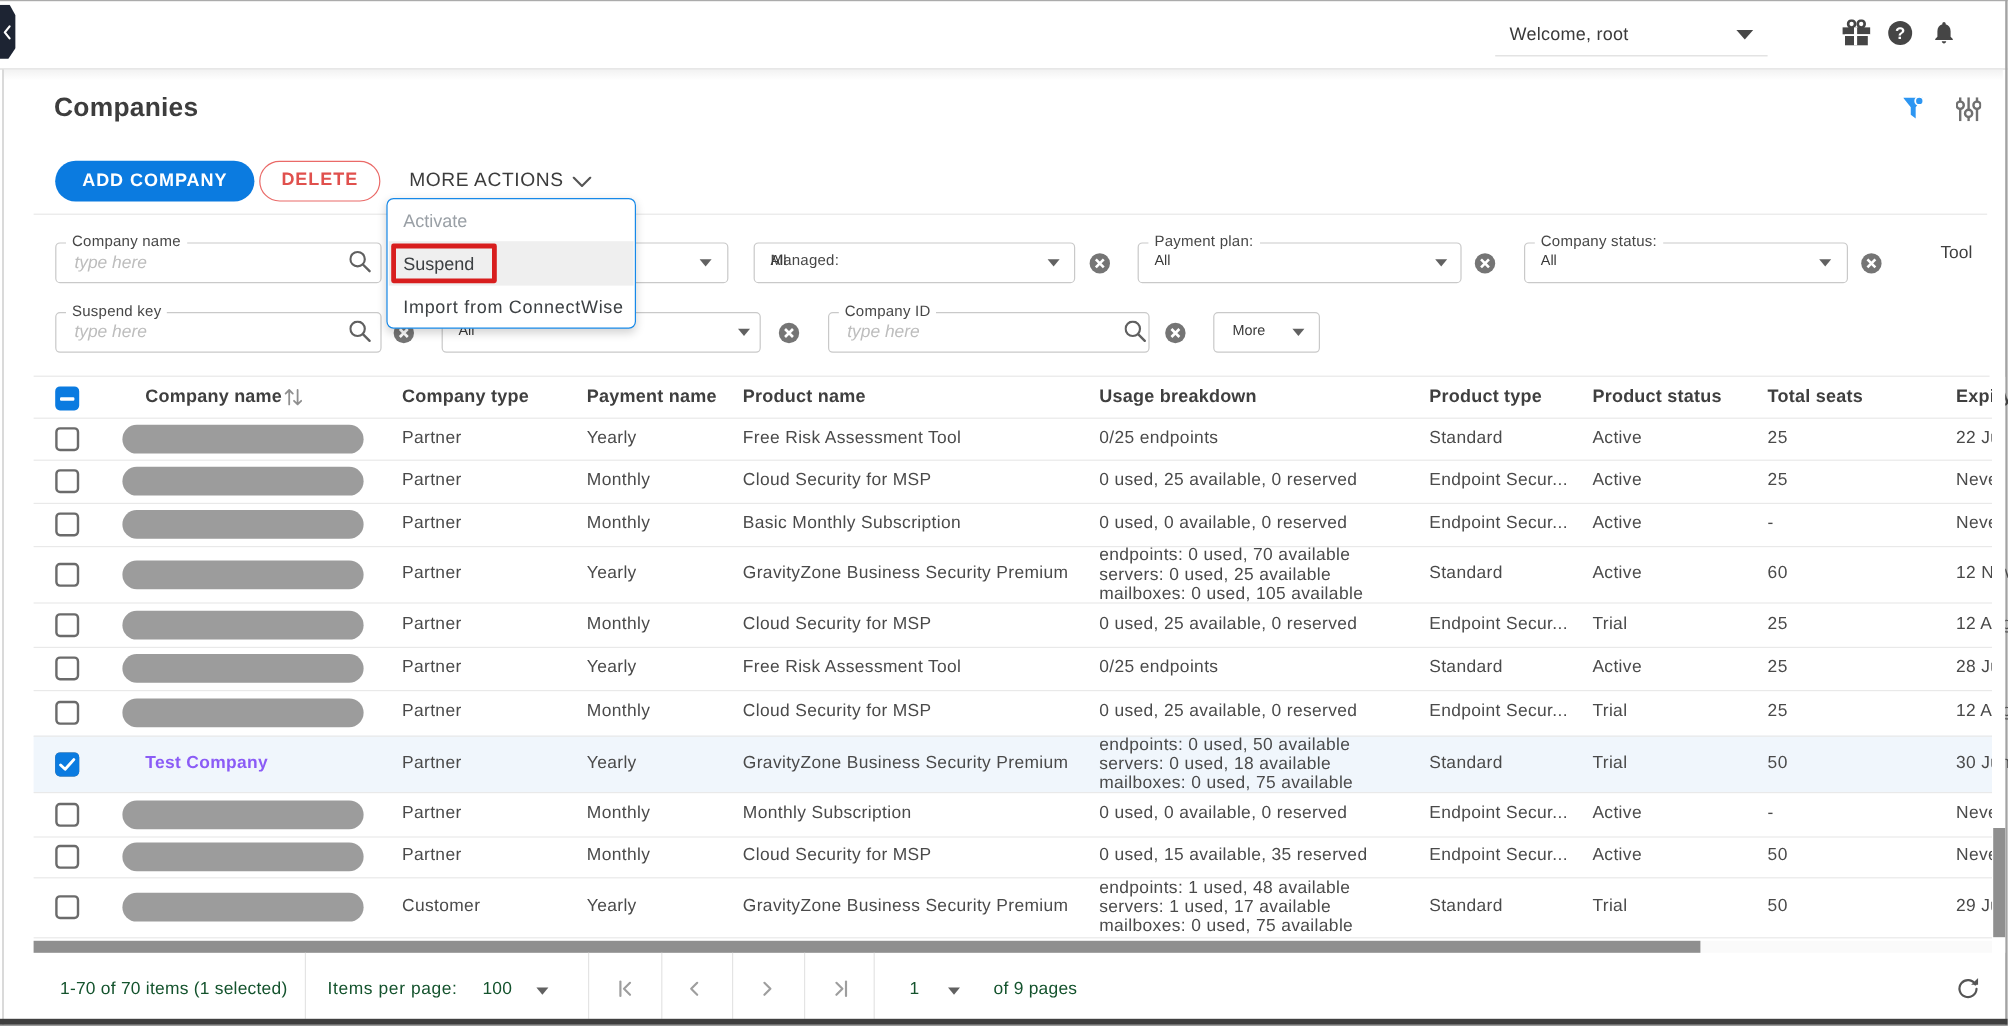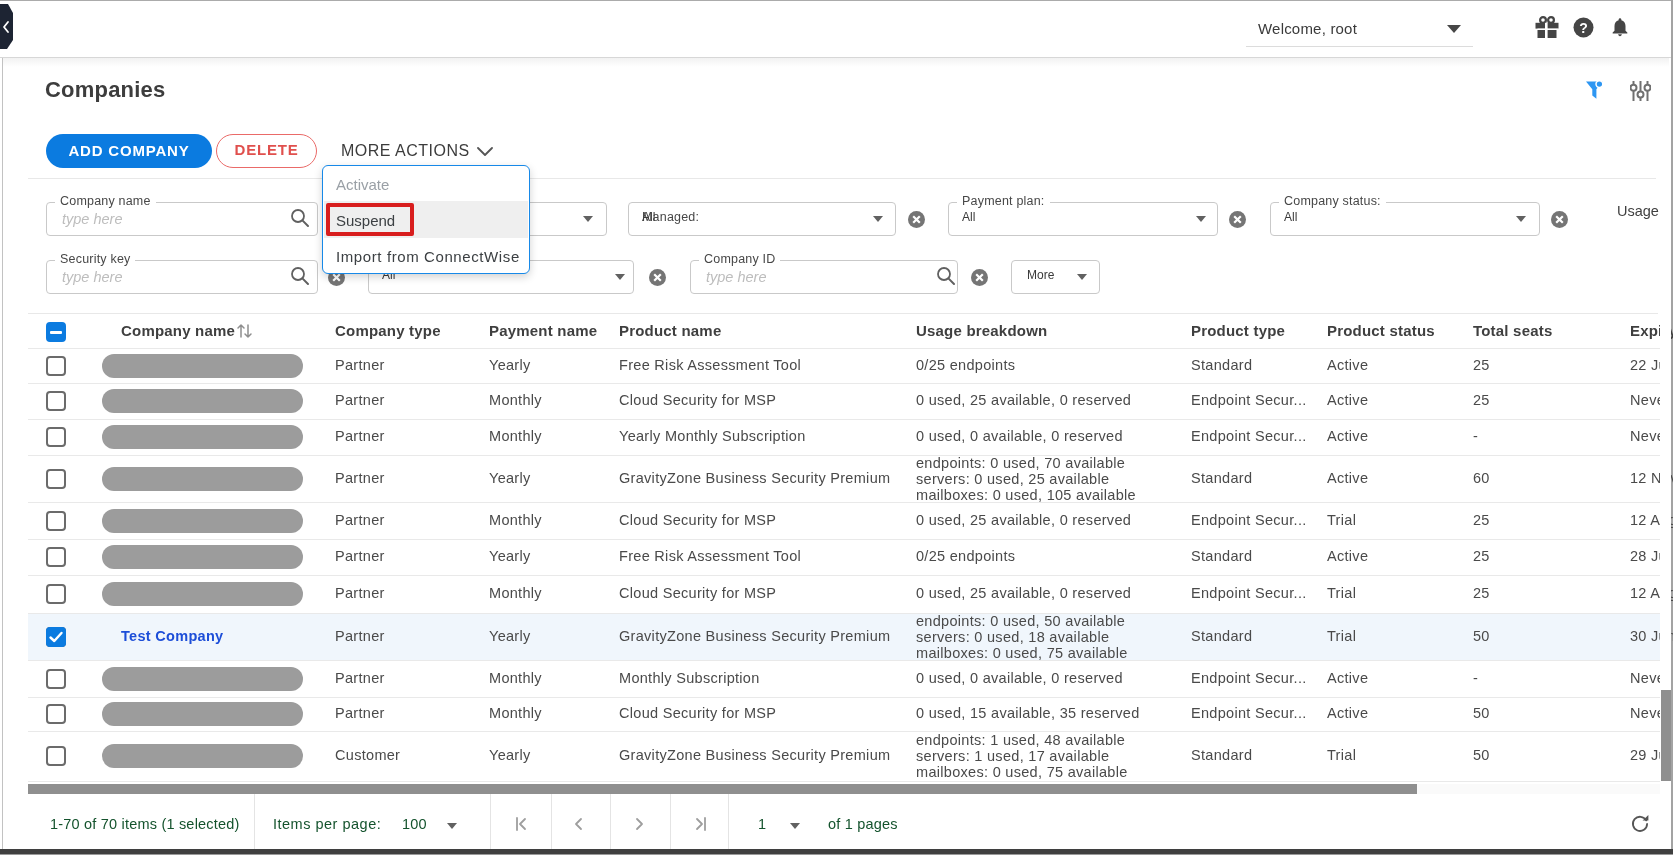--- a/index.html
+++ b/index.html
@@ -96,23 +96,23 @@
 <path d="M5.2 5.2 L11.8 11.8 M11.8 5.2 L5.2 11.8" stroke="#fff" stroke-width="2.2" stroke-linecap="butt"></path>
 </svg>
 <div class="box" style="left:1270px;top:202px;width:270px;"></div>
 <div class="lbl" style="left:1279px;top:194px;">Company status:</div>
 <div class="val" style="left:1284px;top:210px;">All</div>
 <div class="tri" style="left:1515.5px;top:215.5px;"></div>
 <div class="xc" style="left:1550.5px;top:210.5px;"></div>
 <svg class="a" style="left:1550.5px;top:210.5px;" width="17" height="17" viewBox="0 0 17 17">
 <path d="M5.2 5.2 L11.8 11.8 M11.8 5.2 L5.2 11.8" stroke="#fff" stroke-width="2.2" stroke-linecap="butt"></path>
 </svg>
-<div class="a" style="left:1617px;top:203px;font-size:14.5px;color:#3f3f3f;">Usage</div>
+<div class="a" style="left:1617px;top:203px;font-size:14.5px;color:#3f3f3f;">Tool</div>
 <div class="box" style="left:46px;top:260px;width:272px;"></div>
-<div class="lbl" style="left:55px;top:252px;">Security key</div>
+<div class="lbl" style="left:55px;top:252px;">Suspend key</div>
 <div class="ph" style="left:62px;top:269px;">type here</div>
 <svg class="a" style="left:291px;top:267px;" width="19" height="19" viewBox="0 0 19 19">
 <circle cx="7" cy="7" r="6" stroke="#606060" stroke-width="1.8" fill="none"></circle>
 <line x1="11.4" y1="11.4" x2="17" y2="17" stroke="#606060" stroke-width="2" stroke-linecap="round"></line>
 </svg>
 <div class="xc" style="left:327.5px;top:268.5px;"></div>
 <svg class="a" style="left:327.5px;top:268.5px;" width="17" height="17" viewBox="0 0 17 17">
 <path d="M5.2 5.2 L11.8 11.8 M11.8 5.2 L5.2 11.8" stroke="#fff" stroke-width="2.2" stroke-linecap="butt"></path>
 </svg>
 <div class="box" style="left:368px;top:260px;width:266px;"></div>
@@ -184,21 +184,21 @@
 <div class="cell" style="left:619px;top:392px;">Cloud Security for MSP</div>
 <div class="cell" style="left:916px;top:392px;">0 used, 25 available, 0 reserved</div>
 <div class="cell" style="left:1191px;top:392px;">Endpoint Secur...</div>
 <div class="cell" style="left:1327px;top:392px;">Active</div>
 <div class="cell" style="left:1473px;top:392px;">25</div>
 <div class="cell" style="left:1630px;top:392px;">Never</div>
 <div class="cb" style="left:46px;top:427px;"></div>
 <div class="pill" style="left:102px;top:425px;"></div>
 <div class="cell" style="left:335px;top:428px;">Partner</div>
 <div class="cell" style="left:489px;top:428px;">Monthly</div>
-<div class="cell" style="left:619px;top:428px;">Yearly Monthly Subscription</div>
+<div class="cell" style="left:619px;top:428px;">Basic Monthly Subscription</div>
 <div class="cell" style="left:916px;top:428px;">0 used, 0 available, 0 reserved</div>
 <div class="cell" style="left:1191px;top:428px;">Endpoint Secur...</div>
 <div class="cell" style="left:1327px;top:428px;">Active</div>
 <div class="cell" style="left:1473px;top:428px;">-</div>
 <div class="cell" style="left:1630px;top:428px;">Never</div>
 <div class="cb" style="left:46px;top:468.5px;"></div>
 <div class="pill" style="left:102px;top:466.5px;"></div>
 <div class="cell" style="left:335px;top:469.5px;">Partner</div>
 <div class="cell" style="left:489px;top:469.5px;">Yearly</div>
 <div class="cell" style="left:619px;top:469.5px;">GravityZone Business Security Premium</div>
@@ -235,21 +235,21 @@
 <div class="cell" style="left:916px;top:585px;">0 used, 25 available, 0 reserved</div>
 <div class="cell" style="left:1191px;top:585px;">Endpoint Secur...</div>
 <div class="cell" style="left:1327px;top:585px;">Trial</div>
 <div class="cell" style="left:1473px;top:585px;">25</div>
 <div class="cell" style="left:1630px;top:585px;">12 Aug</div>
 <div class="cb" style="left:46px;top:626.5px;"></div>
 <div class="a" style="left:46px;top:626.5px;width:20px;height:20px;background:#0b7be0;border-radius:4px;"></div>
 <svg class="a" style="left:46px;top:626.5px;" width="20" height="20" viewBox="0 0 20 20">
 <path d="M4.5 10.5 L8.3 14 L15.5 6" stroke="#fff" stroke-width="2.4" fill="none" stroke-linecap="round" stroke-linejoin="round"></path>
 </svg>
-<div class="cell" style="left:121px;top:627.5px;color:#1d4ed8;font-weight:700;text-align:right;">Test Company</div>
+<div class="cell" style="left:121px;top:627.5px;color:#8b5cf6;font-weight:700;text-align:right;">Test Company</div>
 <div class="cell" style="left:335px;top:627.5px;">Partner</div>
 <div class="cell" style="left:489px;top:627.5px;">Yearly</div>
 <div class="cell" style="left:619px;top:627.5px;">GravityZone Business Security Premium</div>
 <div class="cell" style="left:916px;top:612.5px;">endpoints: 0 used, 50 available<br>servers: 0 used, 18 available<br>mailboxes: 0 used, 75 available</div>
 <div class="cell" style="left:1191px;top:627.5px;">Standard</div>
 <div class="cell" style="left:1327px;top:627.5px;">Trial</div>
 <div class="cell" style="left:1473px;top:627.5px;">50</div>
 <div class="cell" style="left:1630px;top:627.5px;">30 Jun</div>
 <div class="cb" style="left:46px;top:668.5px;"></div>
 <div class="pill" style="left:102px;top:666.5px;"></div>
@@ -312,21 +312,21 @@
     </g>
 </svg>
 <svg class="a" style="left:692px;top:815px;" width="18" height="18" viewBox="0 0 18 18">
 <g stroke="#9e9e9e" stroke-width="1.8" fill="none" stroke-linecap="round" stroke-linejoin="round">
       <path d="M5 4 L10 9 L5 14"></path>
       <path d="M13 3 V15"></path>
     </g>
 </svg>
 <div class="ptxt" style="left:758px;top:816px;">1</div>
 <div class="tri" style="left:789.5px;top:822.5px;"></div>
-<div class="ptxt" style="left:828px;top:816px;">of 1 pages</div>
+<div class="ptxt" style="left:828px;top:816px;">of 9 pages</div>
 <svg class="a" style="left:1630px;top:814px;" width="20" height="20" viewBox="0 0 20 20">
 <path d="M16.2 6.4 A7.1 7.1 0 1 0 17.1 10" stroke="#555" stroke-width="1.8" fill="none" stroke-linecap="round"></path>
 <polygon points="12.6,6.6 18.4,6.6 18.4,1" fill="#555"></polygon>
 </svg>
 
 <div class="a" style="left:0;top:849px;width:1673px;height:5px;background:#3f3f3f;"></div>
 <div class="a" style="left:0;top:854px;width:1673px;height:1px;background:#9a9a9a;"></div>
 <div class="a" style="left:322px;top:165px;width:208px;height:109px;background:#fff;border:1.5px solid #1789e8;border-radius:6px;box-sizing:border-box;box-shadow:0 3px 8px rgba(0,0,0,.18);z-index:10;"></div>
 <div class="a" style="left:324px;top:201px;width:204px;height:37px;background:#efefef;z-index:11;"></div>
 <div class="a" style="left:326px;top:203px;width:88px;height:33px;border:4px solid #d81e1e;border-radius:2px;box-sizing:border-box;z-index:12;"></div>

